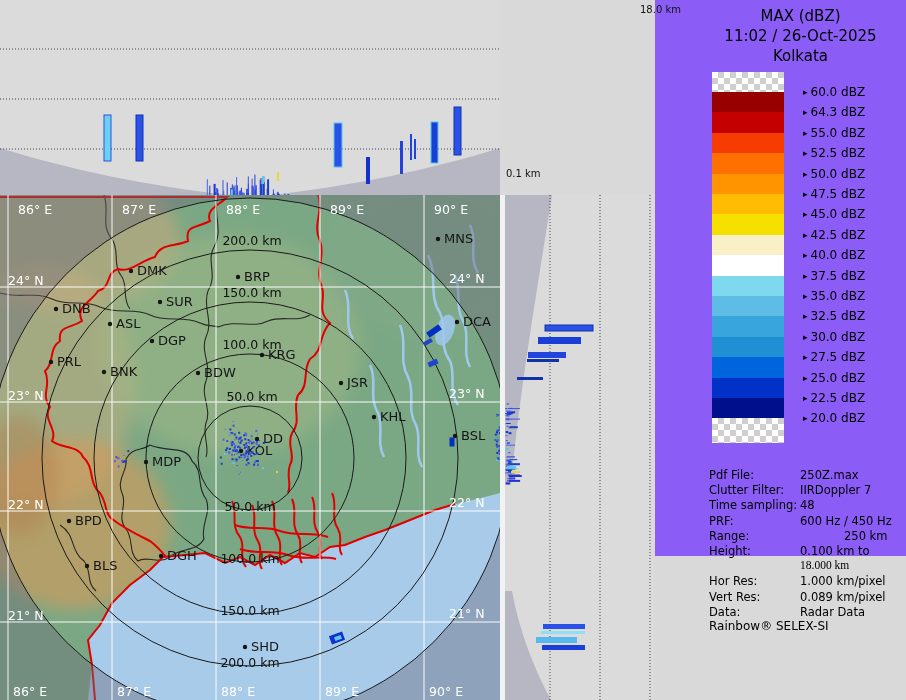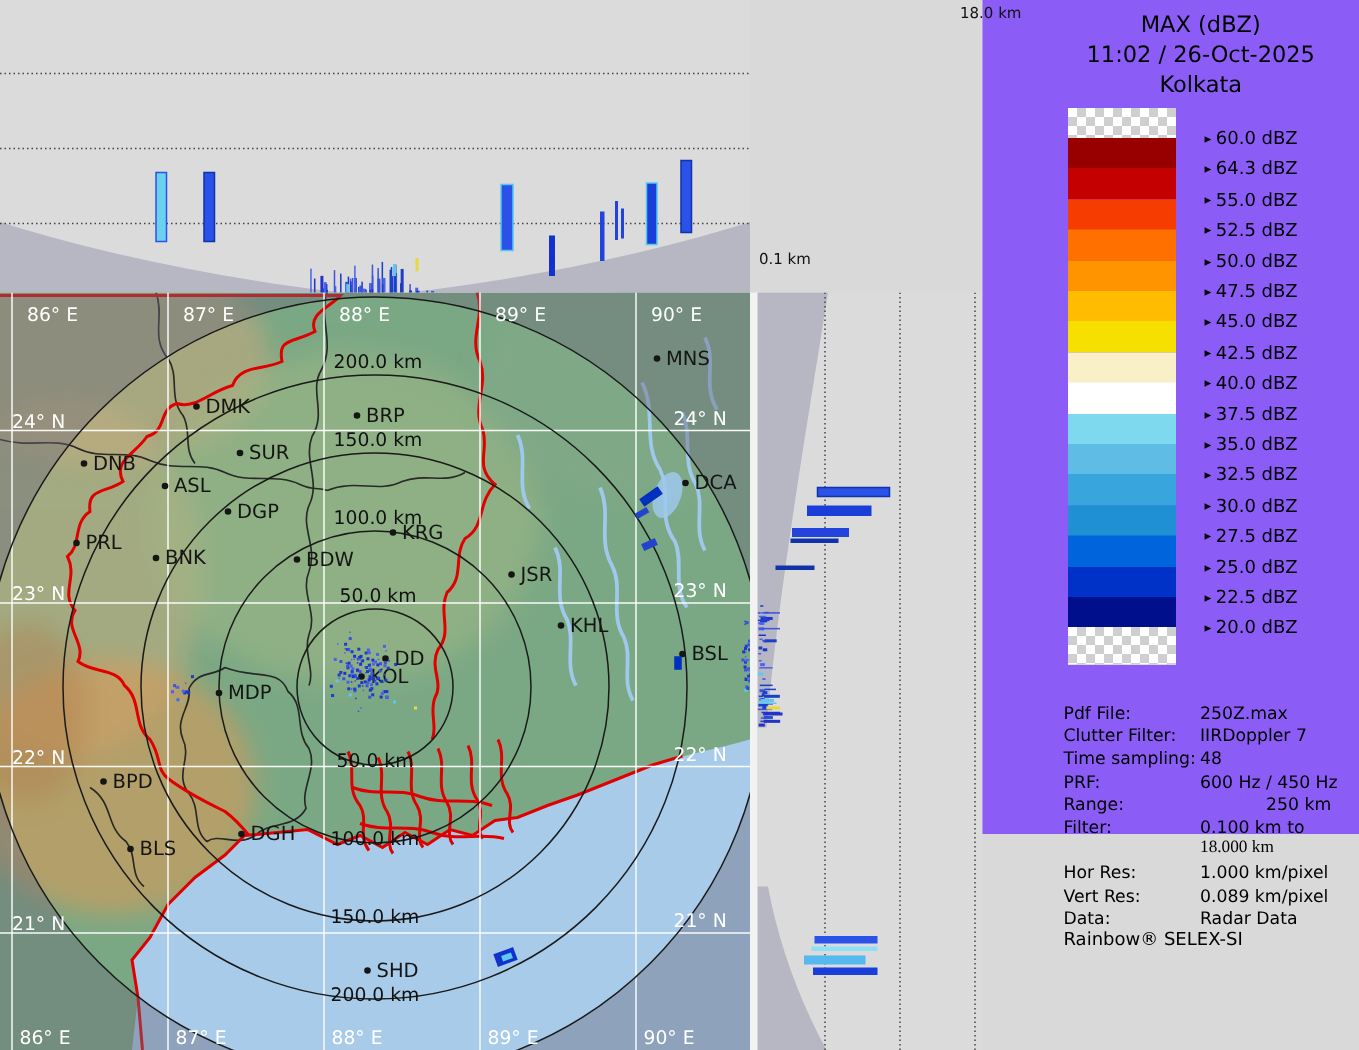--- a/index.html
+++ b/index.html
@@ -620,21 +620,21 @@
         </div>
         <div class="meta-row" style="top: 513.6px; left: 0px;">
           <span class="ml" style="left: 54px;">PRF:</span>
           <span class="mv" style="left: 145px;">600 Hz / 450 Hz</span>
         </div>
         <div class="meta-row" style="top: 528.8px; left: 0px;">
           <span class="ml" style="left: 54px;">Range:</span>
           <span class="mv" style="left: 145px; margin-left: 44px;">250 km</span>
         </div>
         <div class="meta-row" style="top: 544px; left: 0px;">
-          <span class="ml" style="left: 54px;">Filter:</span>
+          <span class="ml" style="left: 54px;">Height:</span>
           <span class="mv" style="left: 145px;">0.100 km to</span>
         </div>
         <div class="meta-row" style="top: 559.2px; left: 0px;">
           <span class="ml" style="left: 54px;"></span>
           <span class="mv" style="left: 145px; font-family: Liberation Serif, serif;">18.000 km</span>
         </div>
         <div class="meta-row" style="top: 574.4px; left: 0px;">
           <span class="ml" style="left: 54px;">Hor Res:</span>
           <span class="mv" style="left: 145px;">1.000 km/pixel</span>
         </div>

